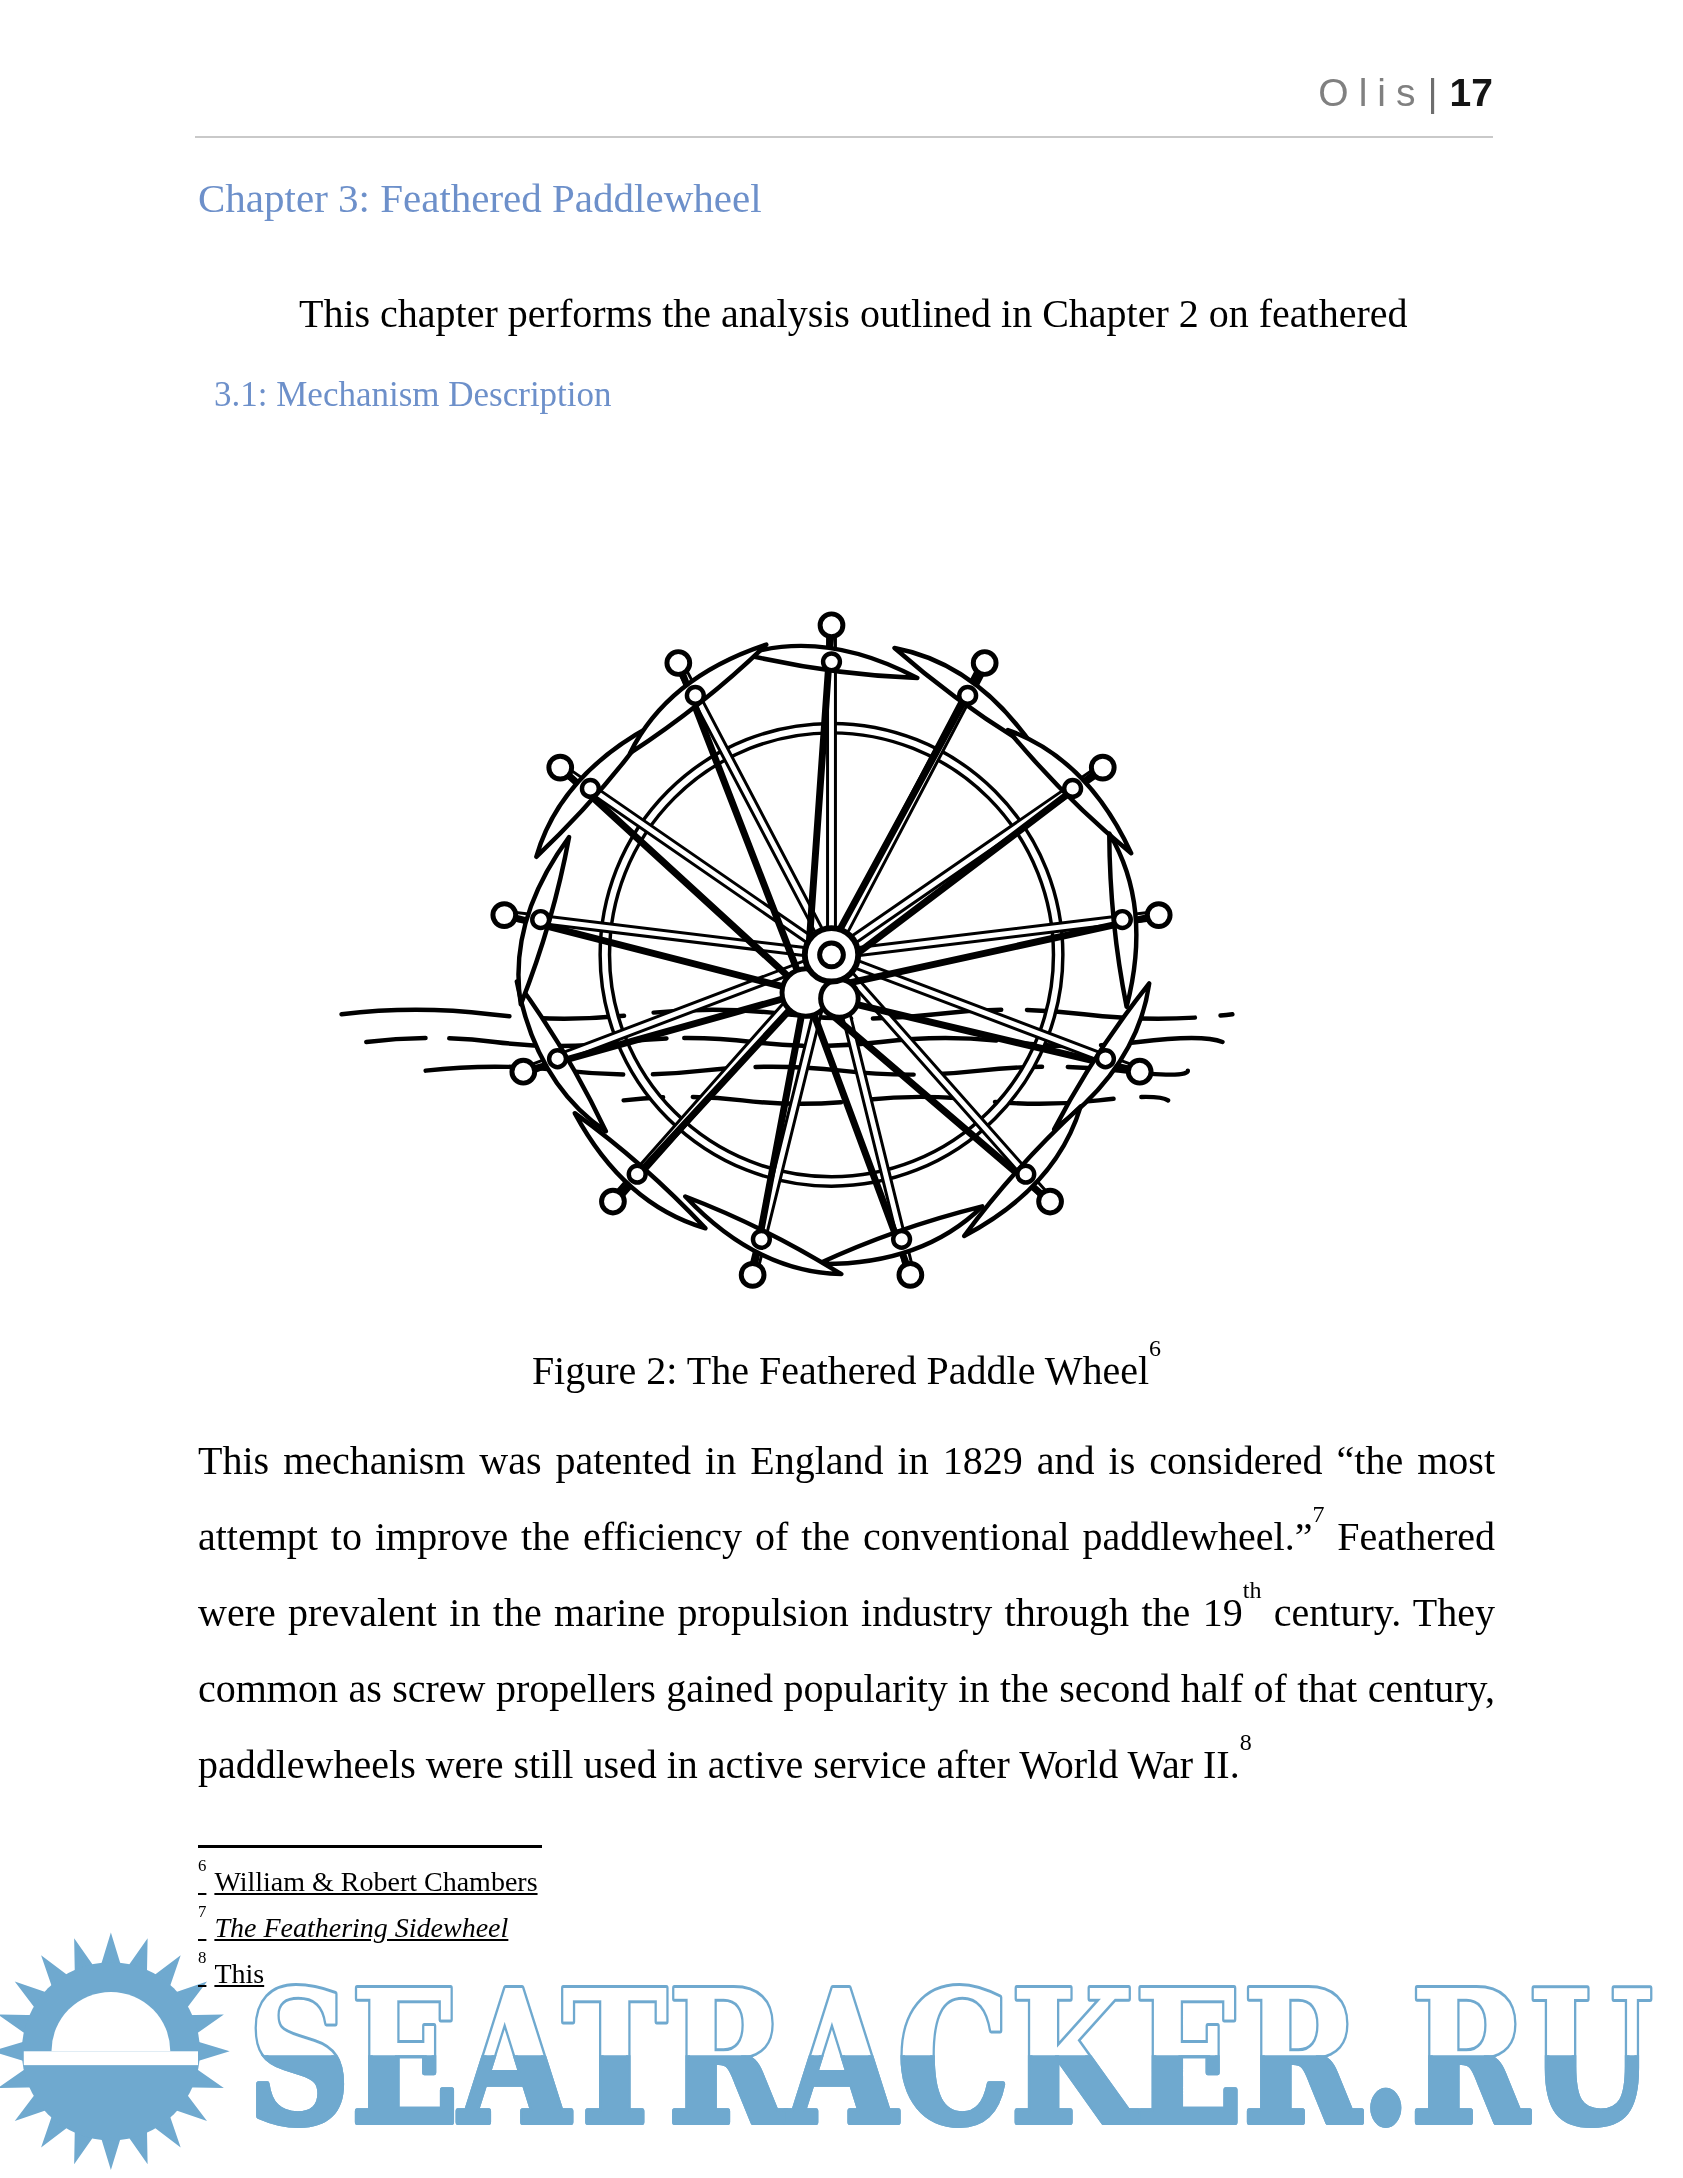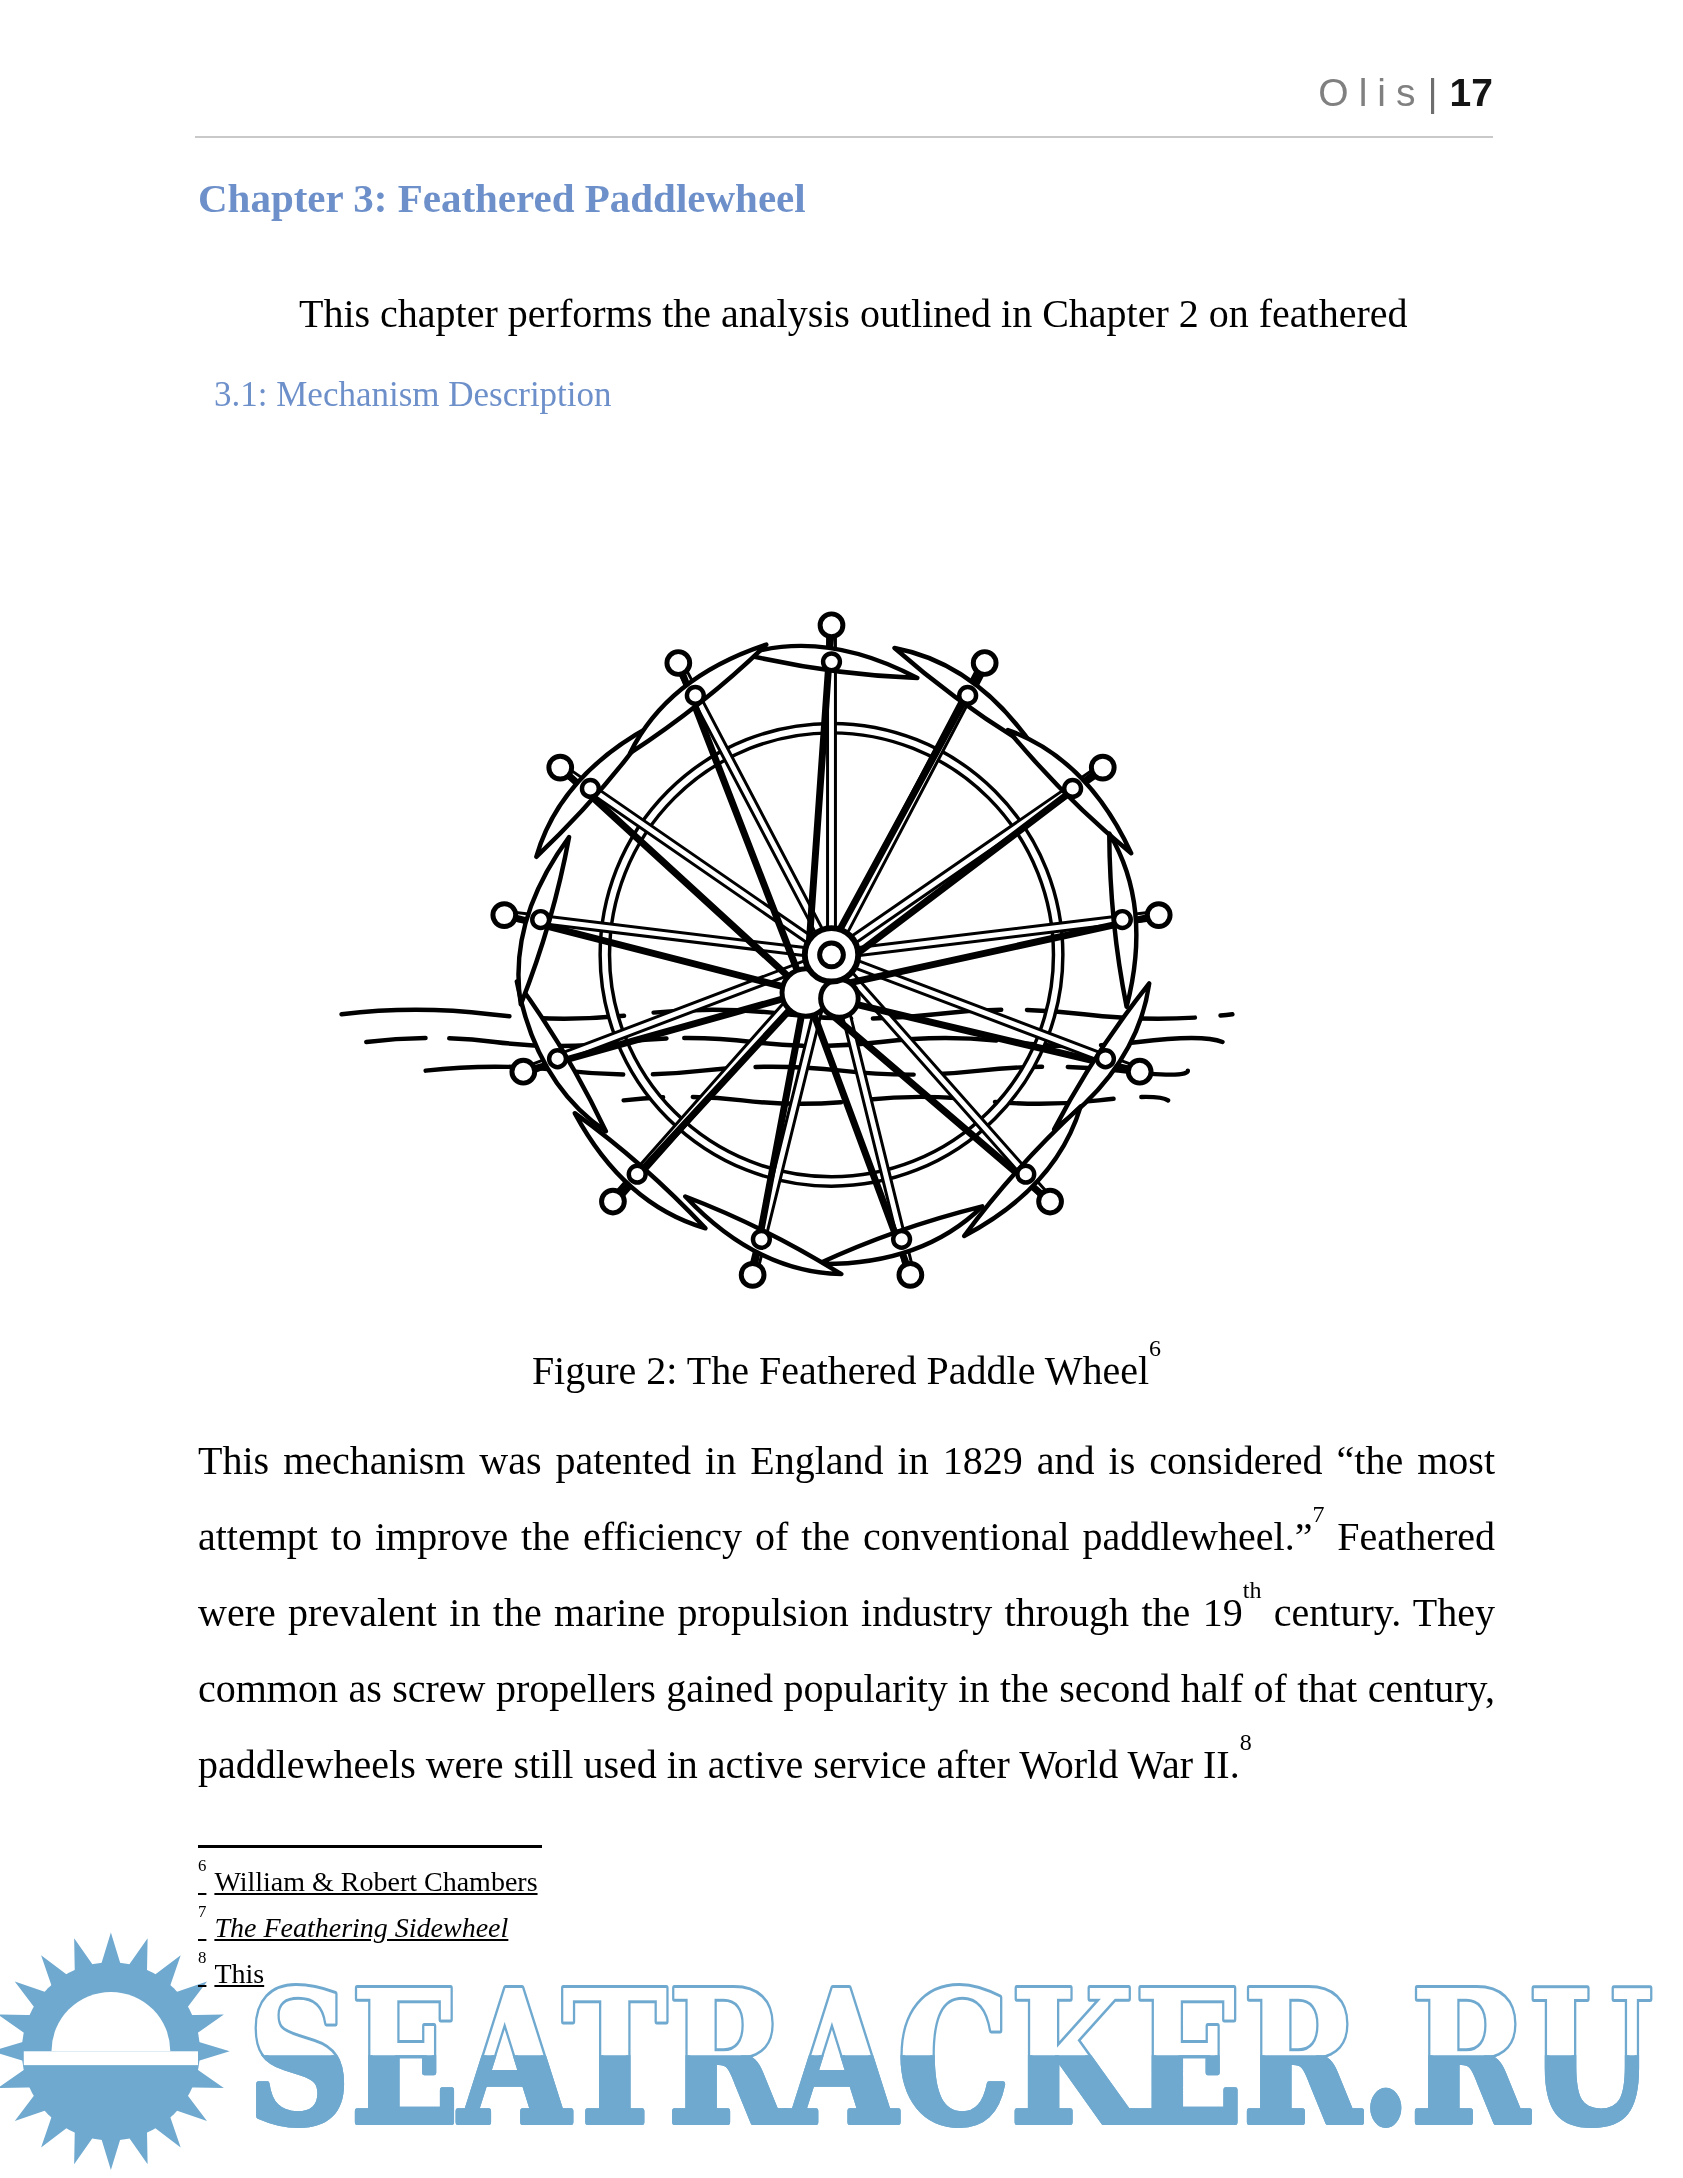--- a/index.html
+++ b/index.html
@@ -23,21 +23,21 @@
     white-space:nowrap;
   }
   .page-header .author{letter-spacing:10px;}
   .page-header .sep{margin:0 12px 0 2px;color:#6e6e6e;}
   .page-header .pagenum{color:#151515;font-weight:bold;}
 
   .top-rule{position:absolute;left:195px;top:136px;width:1298px;height:2px;background:var(--rule-gray);}
 
   h1.chapter{
     position:absolute;left:198px;top:174px;margin:0;
-    font-size:41px;font-weight:bold;color:var(--heading-blue);
+    font-size:41px;font-weight:normal;color:var(--heading-blue);
   }
   h2.section{
     position:absolute;left:198px;top:359px;margin:16px;
     font-size:35px;font-weight:normal;color:var(--heading-blue);
   }
 
   .bodyblock{position:absolute;left:198px;width:1297px;font-size:40px;line-height:76px;}
   #para1{top:276px;text-indent:101px;}
   #para2{top:441px;}
   #para3{top:1423px;}

